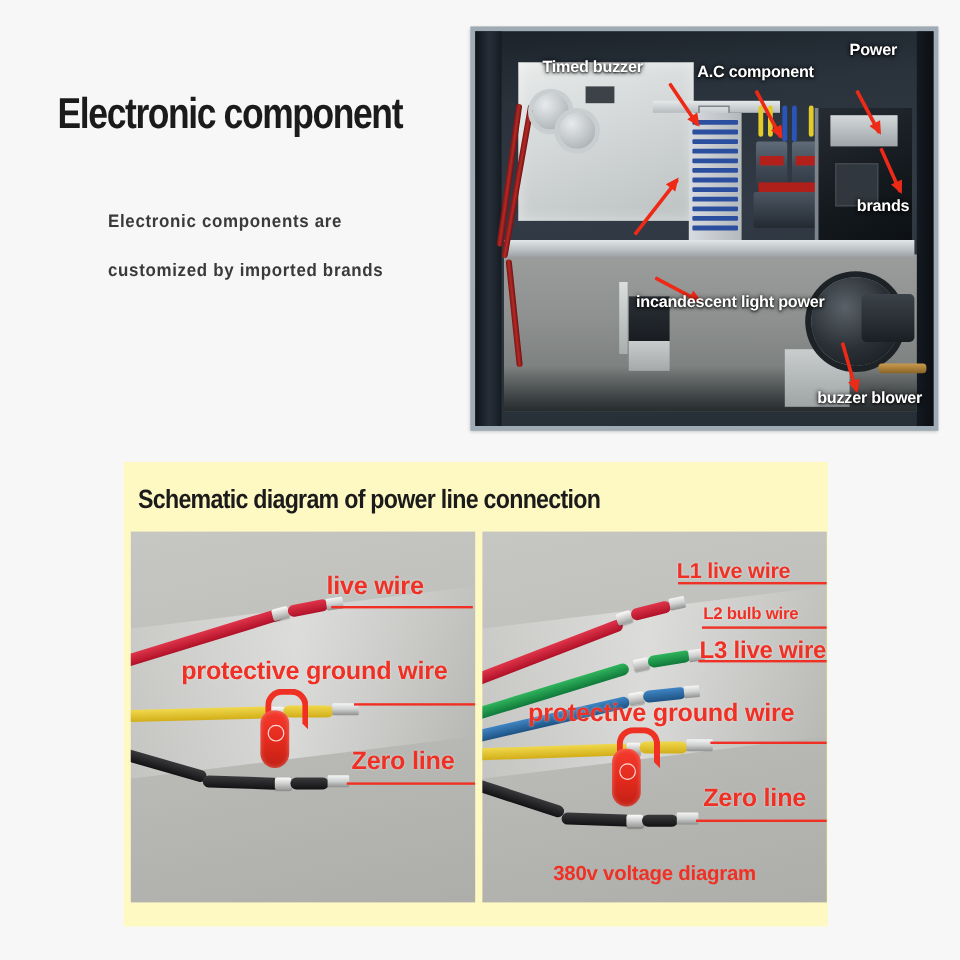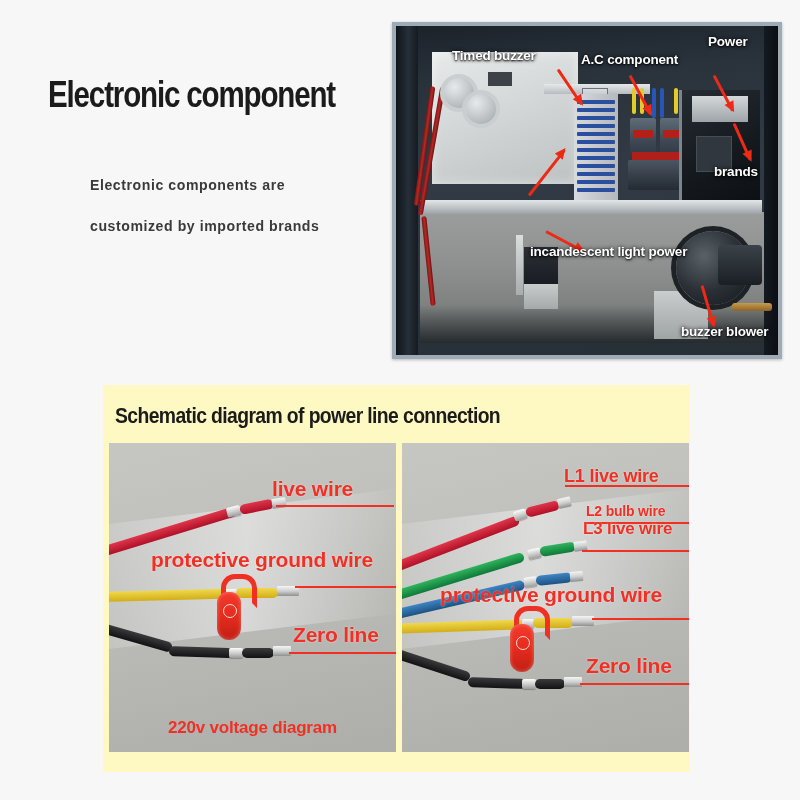--- a/index.html
+++ b/index.html
@@ -441,21 +441,20 @@
 
     <span class="dlabel" style="left:163px; top:34px; font-size:21px;">live wire</span>
     <div class="leader" style="left:167px; top:62px; width:118px;"></div>
 
     <span class="dlabel" style="left:42px; top:105px; font-size:21px;">protective ground wire</span>
     <div class="leader" style="left:186px; top:143px; width:101px;"></div>
 
     <span class="dlabel" style="left:184px; top:180px; font-size:21px;">Zero line</span>
     <div class="leader" style="left:180px; top:209px; width:107px;"></div>
 
-    <div class="caption">220v voltage diagram</div>
   </div>
 
   <div class="diagram" id="diagram-380">
 
     <div class="wire thick" style="left:-14px; top:122px; width:140px; background:linear-gradient(180deg,#e0354b,#b01128);
                 transform: rotate(-21deg);"></div>
     <div class="ferrule" style="left:112px; top:69px; width:13px; transform: rotate(-18deg);"></div>
     <div class="wire thick" style="left:124px; top:65px; width:34px; background:linear-gradient(180deg,#e0354b,#b01128);
                 transform: rotate(-14deg);"></div>
     <div class="tip" style="left:156px; top:56px; width:13px; transform: rotate(-12deg);"></div>
@@ -492,23 +491,24 @@
     <div class="ferrule" style="left:120px; top:236px; width:14px;"></div>
     <div class="wire thick" style="left:133px; top:236px; width:30px; background:linear-gradient(180deg,#3a3a3d,#121214);"></div>
     <div class="tip" style="left:162px; top:234px; width:18px;"></div>
 
     <span class="dlabel" style="left:162px; top:23px; font-size:18px;">L1 live wire</span>
     <div class="leader" style="left:163px; top:42px; width:124px;"></div>
 
     <span class="dlabel" style="left:184px; top:60px; font-size:14px;">L2 bulb wire</span>
     <div class="leader" style="left:183px; top:79px; width:104px;"></div>
 
-    <span class="dlabel" style="left:181px; top:76px; font-size:17px;">L3 live wire</span>
+    <span class="dlabel" style="left:181px; top:88px; font-size:20px;">L3 live wire</span>
     <div class="leader" style="left:180px; top:107px; width:107px;"></div>
 
     <span class="dlabel" style="left:38px; top:140px; font-size:21px;">protective ground wire</span>
     <div class="leader" style="left:190px; top:175px; width:97px;"></div>
 
     <span class="dlabel" style="left:184px; top:211px; font-size:21px;">Zero line</span>
     <div class="leader" style="left:178px; top:240px; width:109px;"></div>
 
+    <div class="caption">380v voltage diagram</div>
   </div>
 </div>
 
 </body></html>

